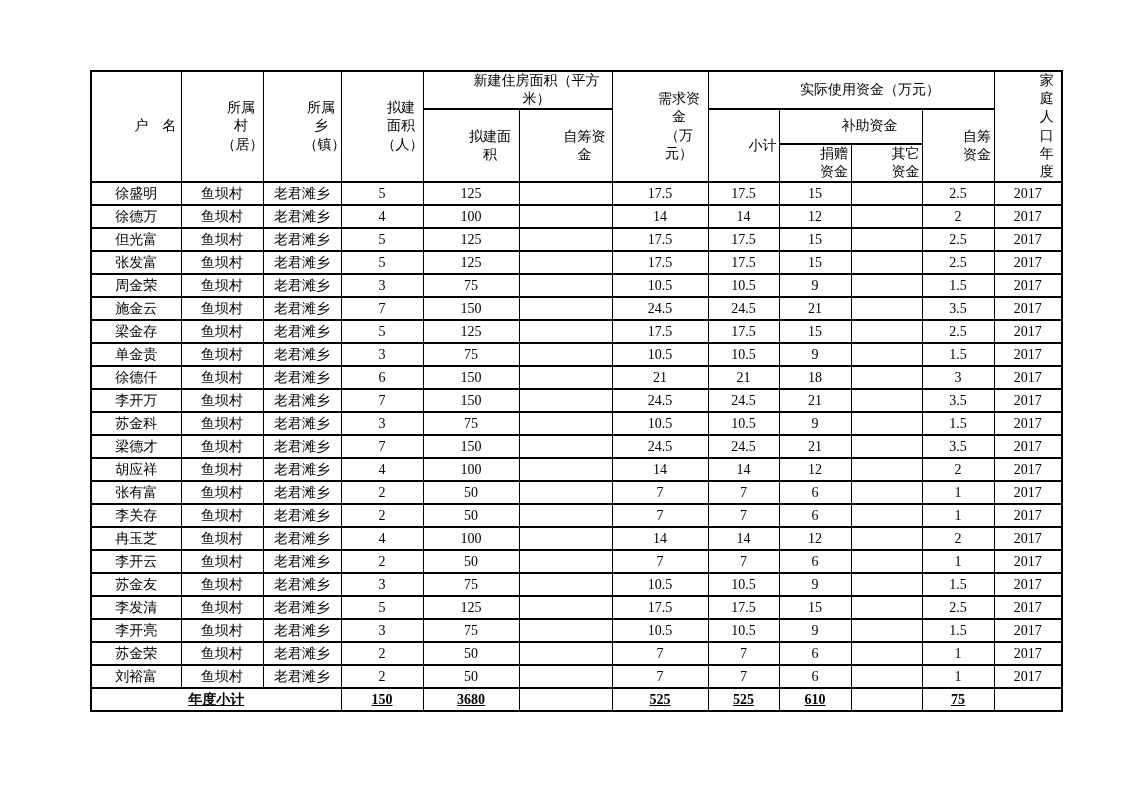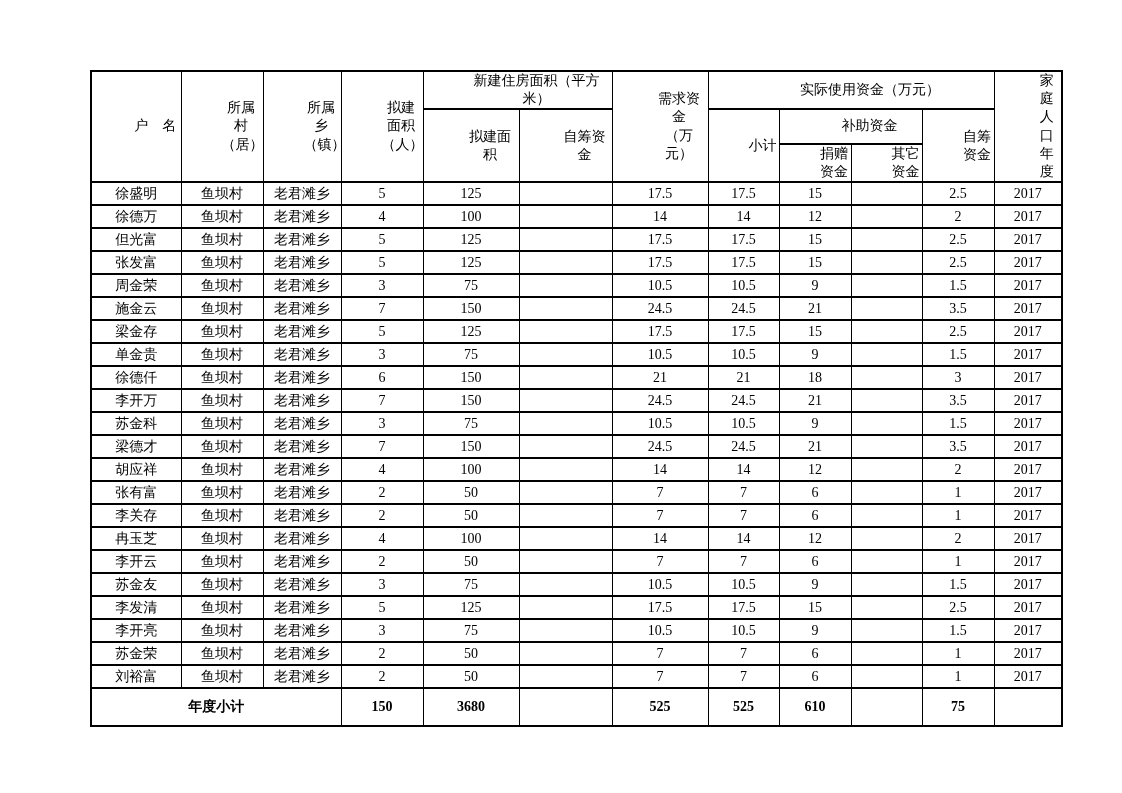--- a/index.html
+++ b/index.html
@@ -39,21 +39,21 @@
     padding: 0 2px;
     line-height: 1.3;
     overflow: hidden;
   }
   .subsidy-table thead th {
     white-space: pre-line;
     padding-left: 40px;
   }
   .subsidy-table thead tr { height: 26px; }
   .subsidy-table tbody tr { height: 23px; }
-  .subsidy-table tfoot tr { height: 38px; }
+  .subsidy-table tfoot tr { height: 23px; text-decoration: underline; }
   .subsidy-table tfoot td {
     font-weight: bold;
   }
 </style>
 </head>
 <body>
 
 <div class="page">
   <table class="subsidy-table">
     <colgroup>

